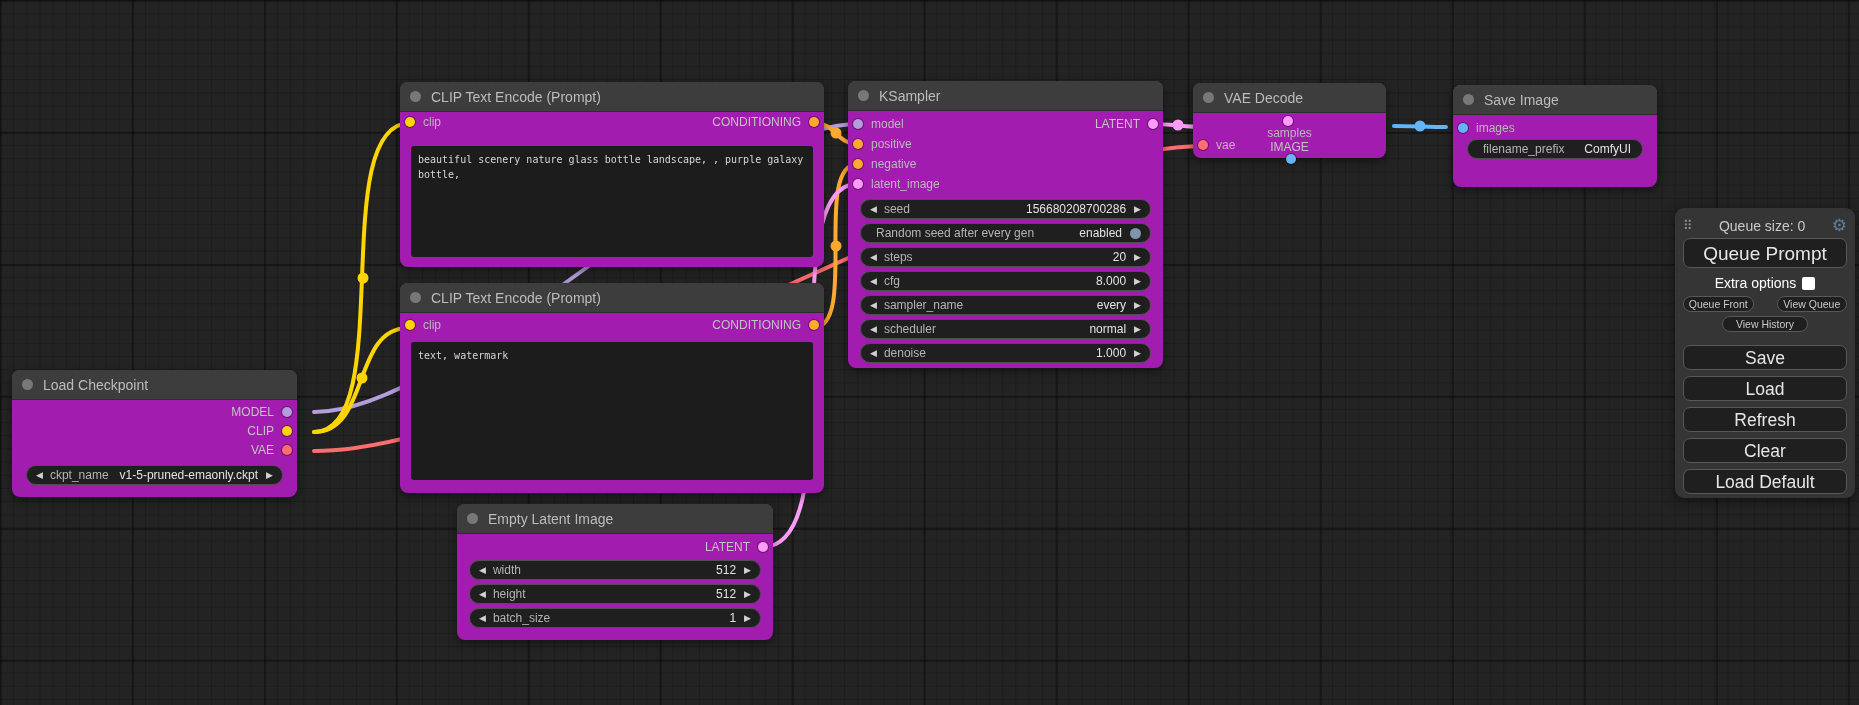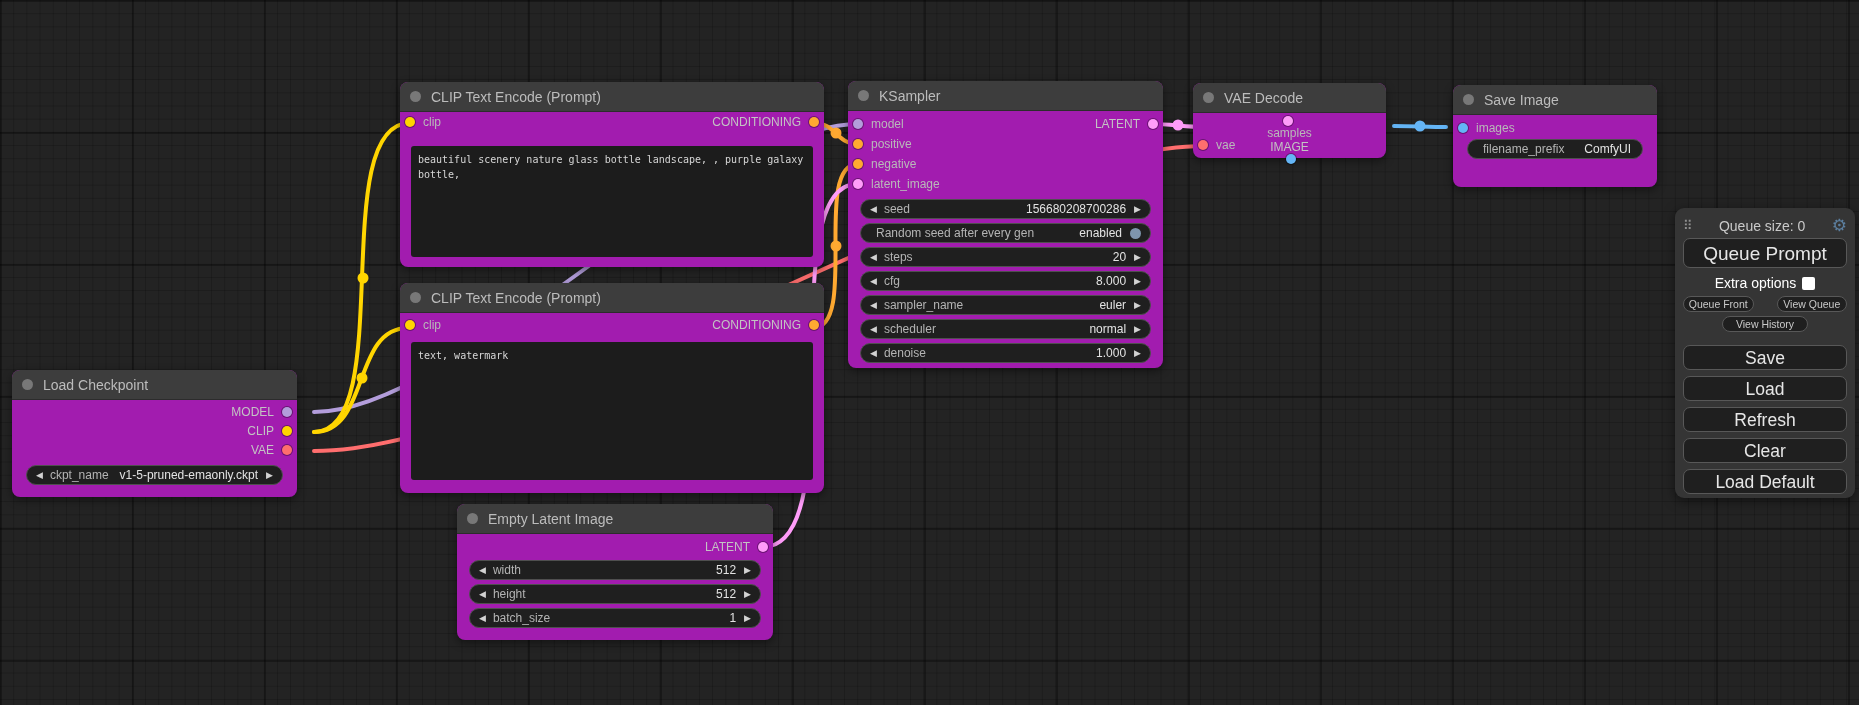--- a/index.html
+++ b/index.html
@@ -238,21 +238,21 @@
     </div>
     <div class="widget">
       <span class="warrow">◀</span>
       <span class="wlabel">cfg</span>
       <span class="wvalue">8.000</span>
       <span class="warrow">▶</span>
     </div>
     <div class="widget">
       <span class="warrow">◀</span>
       <span class="wlabel">sampler_name</span>
-      <span class="wvalue">euler</span>
+      <span class="wvalue">every</span>
       <span class="warrow">▶</span>
     </div>
     <div class="widget">
       <span class="warrow">◀</span>
       <span class="wlabel">scheduler</span>
       <span class="wvalue">normal</span>
       <span class="warrow">▶</span>
     </div>
     <div class="widget">
       <span class="warrow">◀</span>

